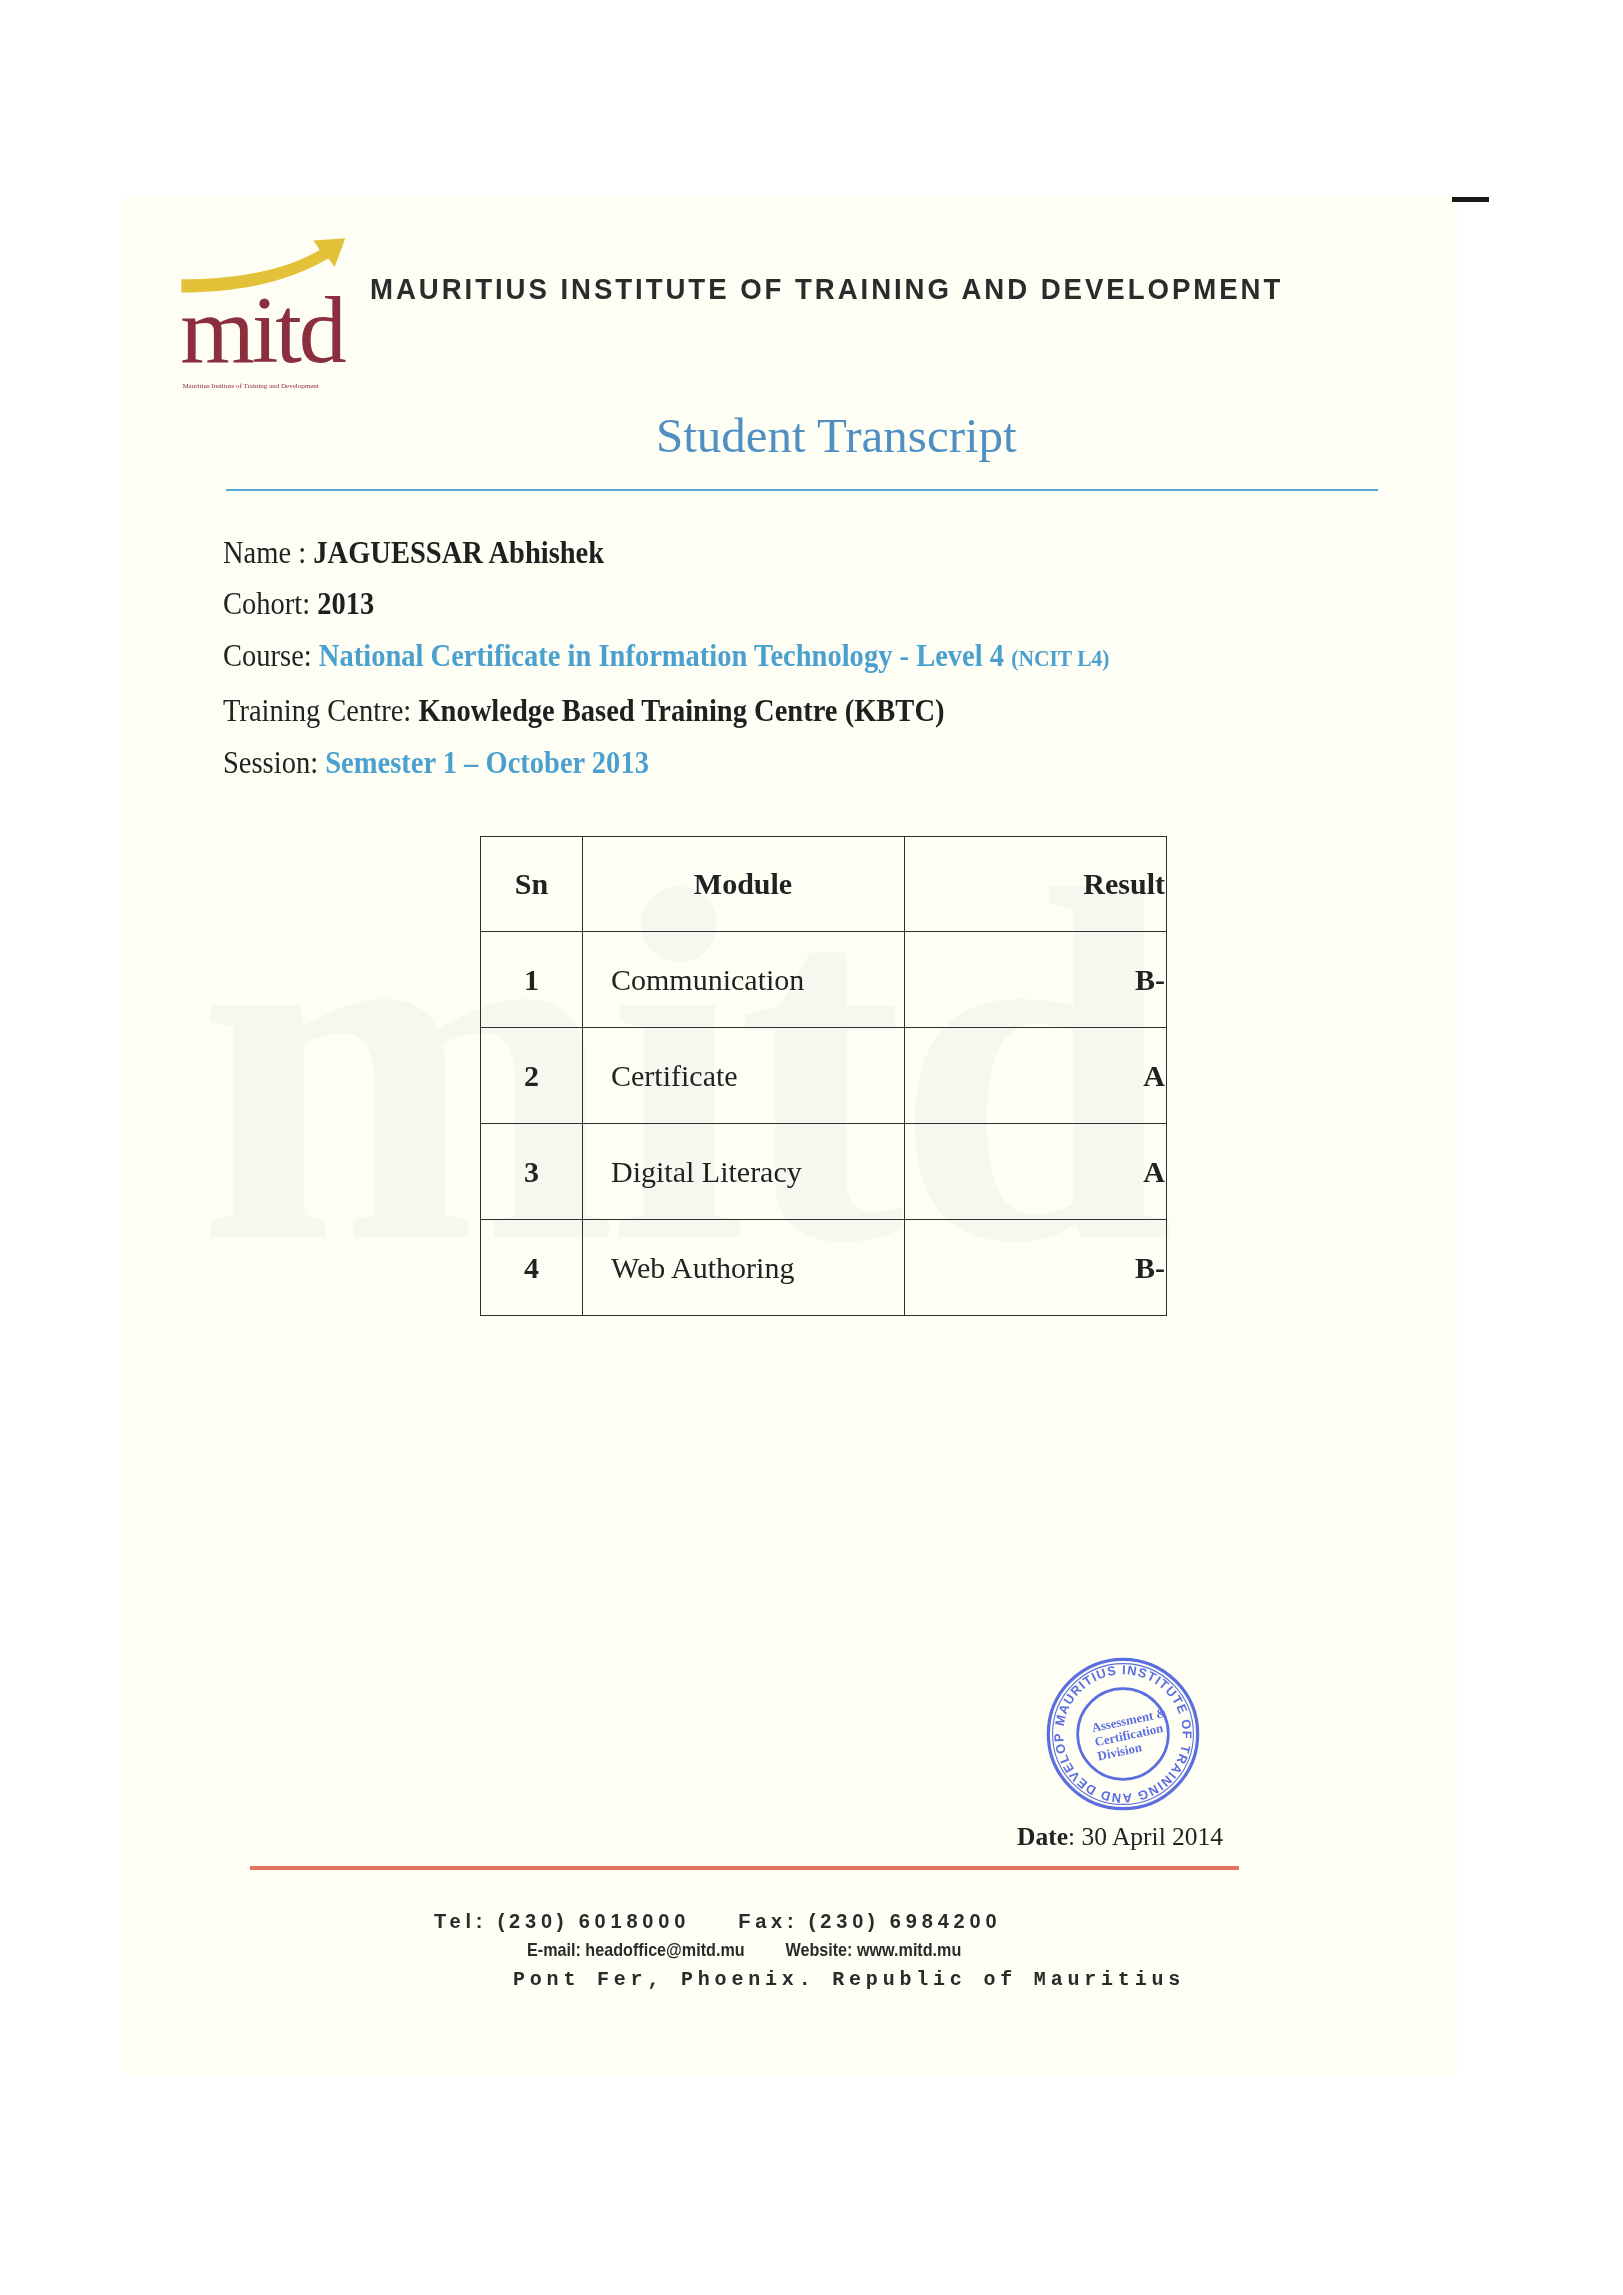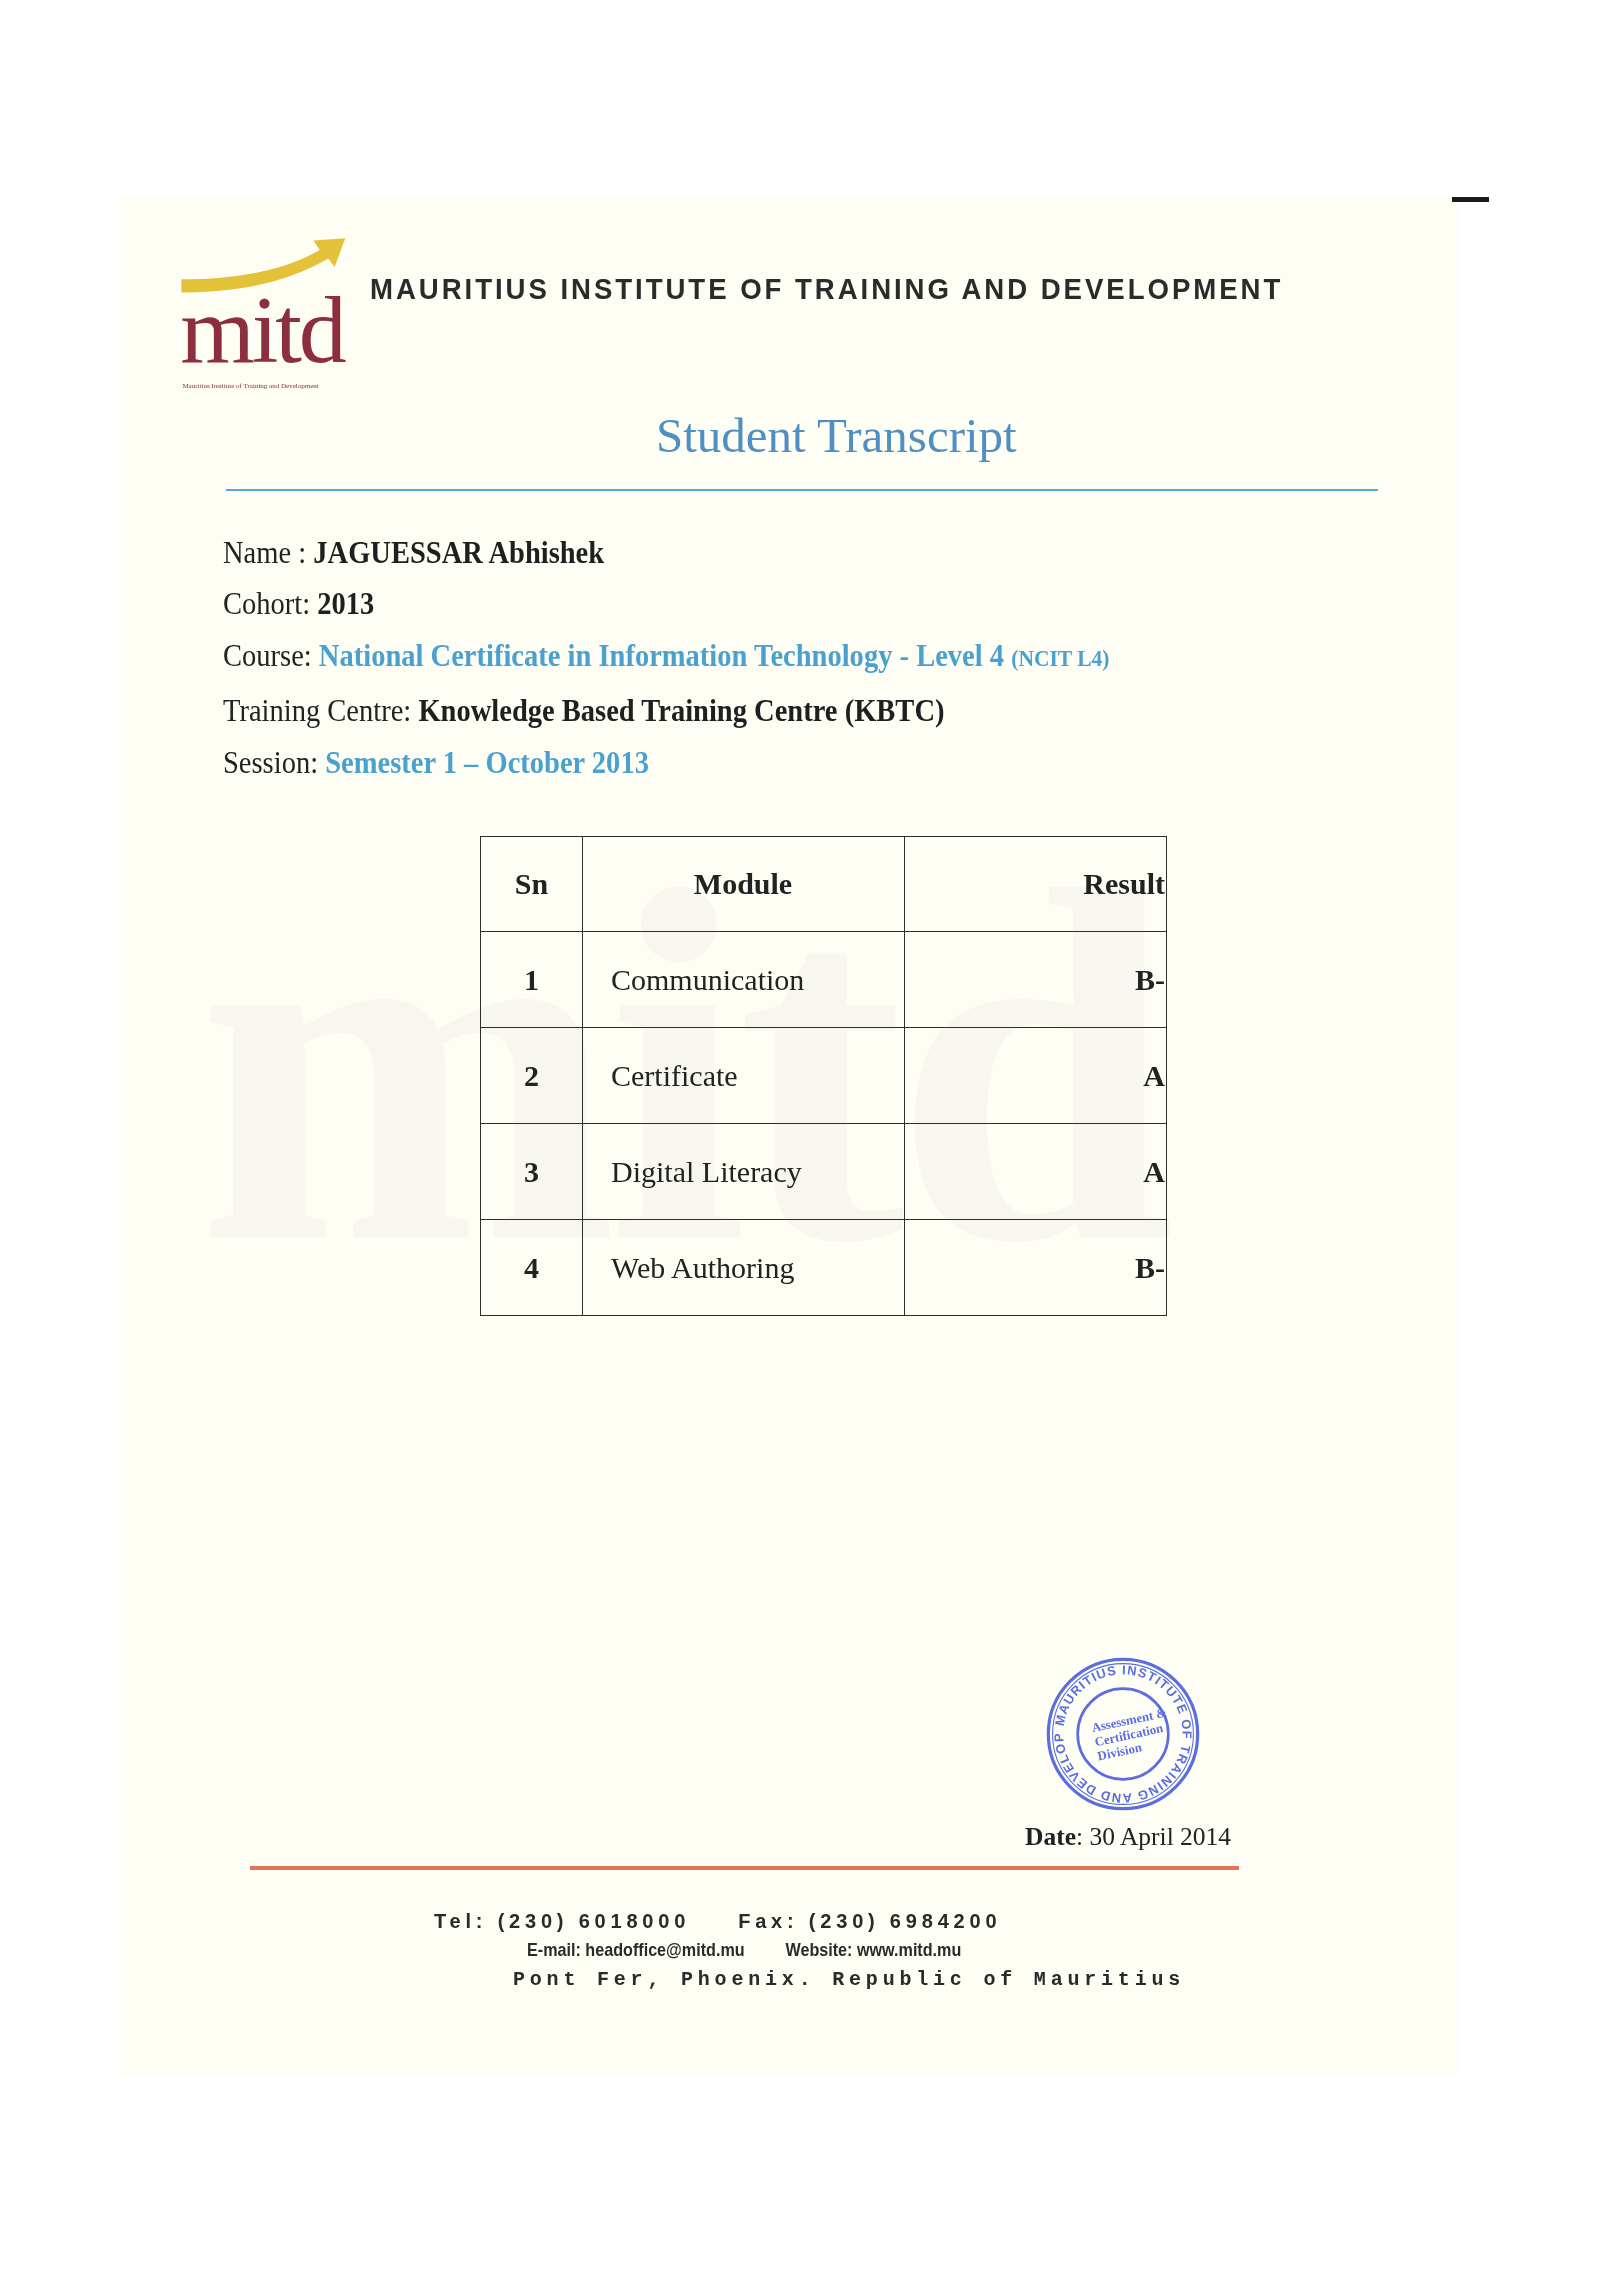--- a/index.html
+++ b/index.html
@@ -70,21 +70,20 @@
   .col-sn { width: 99px; text-align: center; font-weight: bold; }
   .col-mod { width: 292px; text-align: left; padding-left: 28px; }
   .col-res { width: 259px; text-align: right; font-weight: bold; }
   th.col-mod { text-align: center; padding-left: 0; margin-left: 44px; }
   .stamp {
     position: absolute; left: 1043px; top: 1654px; width: 160px; height: 160px;
   }
   .date {
     position: absolute; left: 1017px; top: 1822px; font-size: 25.5px; color: #222;
     white-space: nowrap;
-    margin-left: 8px;
   }
   .date b { font-weight: bold; }
   .footer-rule {
     position: absolute; left: 250px; top: 1866px; width: 989px; height: 3.7px;
     background: #e0755a;
   }
   .footer-line {
     position: absolute; font-family: "Liberation Sans", sans-serif; font-weight: bold;
     color: #2a2a2a; white-space: nowrap;
   }

